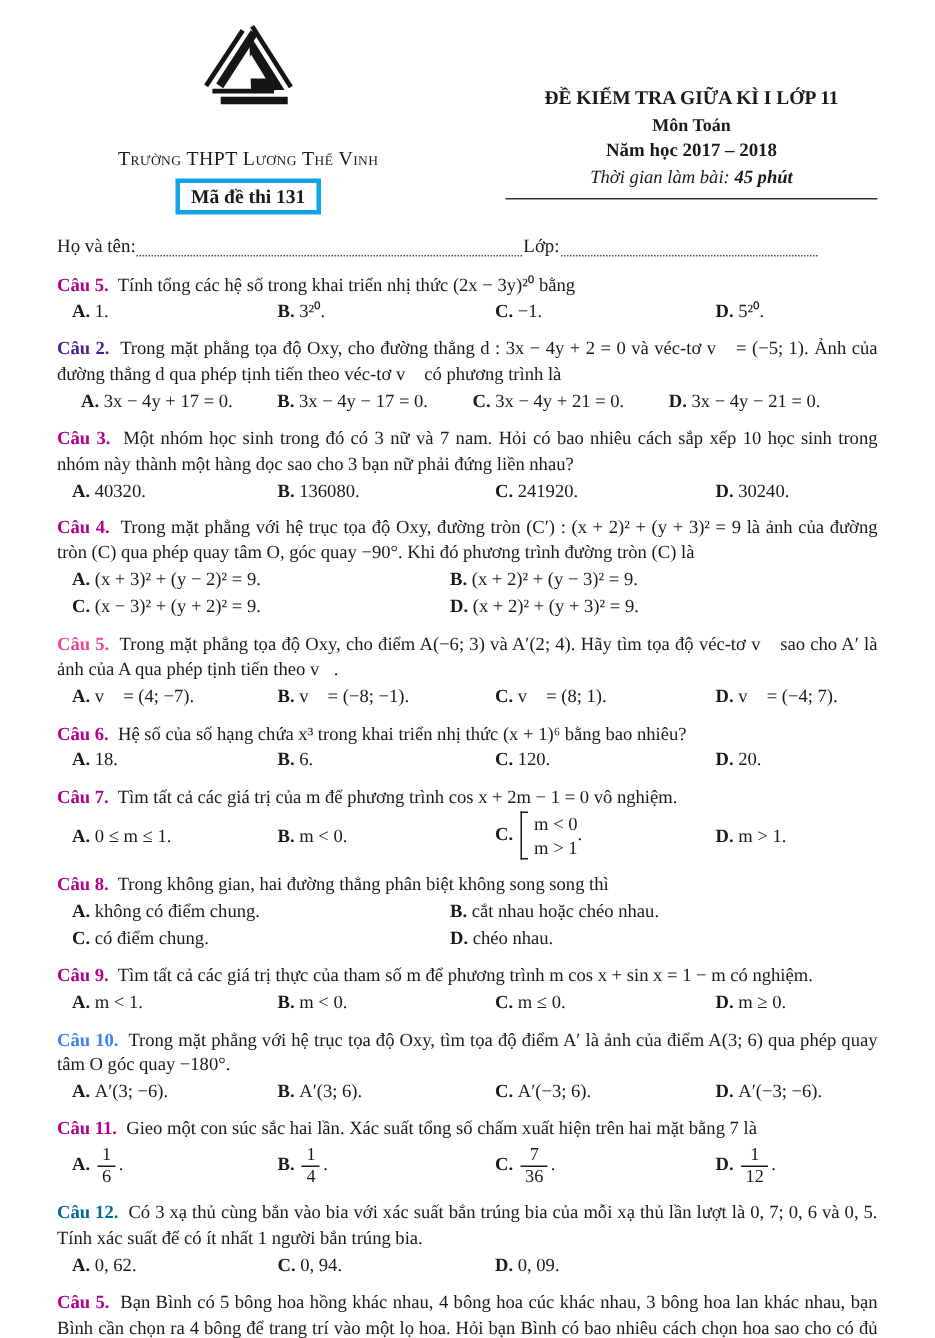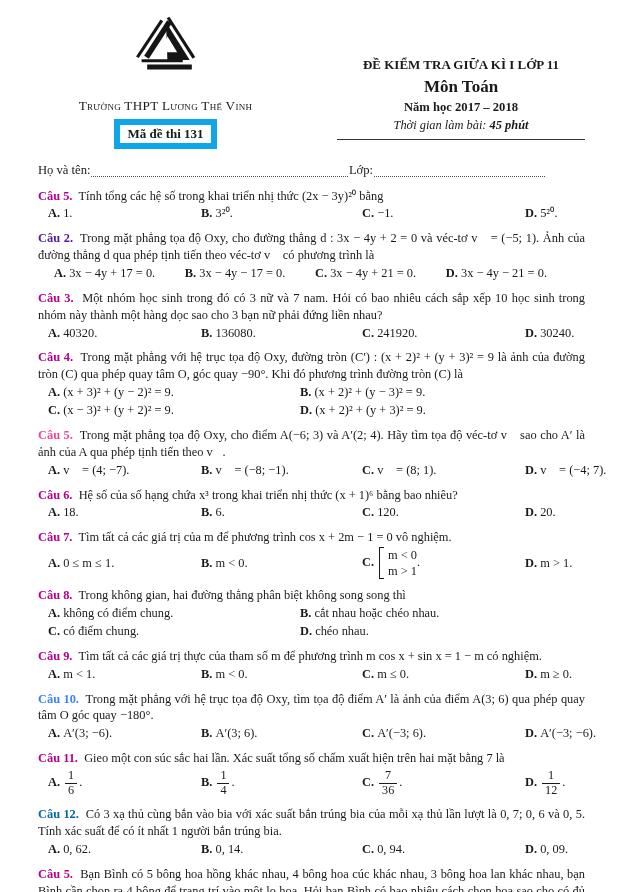--- a/index.html
+++ b/index.html
@@ -14,39 +14,39 @@
     padding:14px 38px 10px 38px;
     display:flex; flex-direction:column;
     overflow:hidden;
   }
   
   .header { display:flex; justify-content:space-between; align-items:flex-start; }
   .h-left { width:255px; text-align:center; }
   .logo-wrap { display:inline-block; }
   .school { font-variant:small-caps; font-size:13.2px; letter-spacing:.3px; margin-top:18px; }
   .pages-note { font-style:italic; font-size:12.4px; margin-top:1px; }
-  .code-box { display:inline-block; border:6px solid #0ea5e9; padding:0 7px 1px 7px;
+  .code-box { display:inline-block; border:3px solid #0ea5e9; padding:0 7px 1px 7px;
               font-weight:bold; font-size:13px; margin-top:4px; }
   .h-right { width:248px; text-align:center; margin-top:42px;
              border-bottom:1.2px solid #333; padding-bottom:5px; }
   .title   { font-weight:bold; font-size:13px; }
-  .subject { font-weight:bold; font-size:17px; margin-top:1px; }
+  .subject { font-weight:bold; font-size:12px; margin-top:1px; }
   .year    { font-weight:bold; font-size:12.6px; margin-top:1px; }
   .duration{ font-style:italic; font-size:12.4px; margin-top:1px; }
   .duration .dur-b { font-weight:bold; }
   
   .student-line { display:flex; align-items:flex-end; margin-top:13px; font-size:12.6px; }
   .dotfill { border-bottom:1.4px dotted #4c4c4c; margin:0 1px 3px 1px; }
   .dot-1 { flex:1.5; } .dot-2 { flex:1; margin-right:40px; }
   
   .question { margin-top:8px; }
   .q-stmt { text-align:justify; }
   .q-label { font-weight:bold; }
   .answers { margin-top:1px; padding-left:10px; }
-  .answers.four { display:grid; grid-template-columns:137px 145px 147px auto;gap:16px; }
+  .answers.four { display:grid; grid-template-columns:137px 145px 147px auto; }
   .answers.four-flex { display:flex; justify-content:space-between;
                        padding-left:16px; padding-right:38px; }
   .answers.two  { display:grid; grid-template-columns:252px auto; row-gap:1px; }
   .answers.tall { align-items:center; }
   .answer { white-space:nowrap; }
   .a-key { font-weight:bold; }
   
   .frac { display:inline-flex; flex-direction:column; text-align:center;
           vertical-align:middle; line-height:1.12; margin:1px 2px 1px 5px; font-size:12.2px; }
   .frac .num { border-bottom:1.2px solid #1a1a1a; padding:0 3px; }
@@ -211,21 +211,20 @@
           <div class="answer"><span class="a-key">D.</span><span class="frac">
               <span class="num">1</span>
               <span class="den">12</span>
             </span><span class="a-suffix">.</span></div>
         </div>
       </div>
       <div class="question">
         <div class="q-stmt"><span class="q-label" style="color: #0369a1;">Câu 12.</span>&nbsp; <span class="q-text">Có 3 xạ thủ cùng bắn vào bia với xác suất bắn trúng bia của mỗi xạ thủ lần lượt là 0, 7; 0, 6 và 0, 5. Tính xác suất để có ít nhất 1 người bắn trúng bia.</span></div>
         <div class="answers four">
           <div class="answer"><span class="a-key">A.</span>&nbsp;<span class="a-text">0, 62.</span></div>
-          <div class="answer"><span class="a-key">B.</span>&nbsp;<span class="a-text">0, 14.</span></div>
           <div class="answer"><span class="a-key">C.</span>&nbsp;<span class="a-text">0, 94.</span></div>
           <div class="answer"><span class="a-key">D.</span>&nbsp;<span class="a-text">0, 09.</span></div>
         </div>
       </div>
       <div class="question">
         <div class="q-stmt"><span class="q-label" style="color: rgb(181, 0, 143);">Câu 5.</span>&nbsp; <span class="q-text">Bạn Bình có 5 bông hoa hồng khác nhau, 4 bông hoa cúc khác nhau, 3 bông hoa lan khác nhau, bạn Bình cần chọn ra 4 bông để trang trí vào một lọ hoa. Hỏi bạn Bình có bao nhiêu cách chọn hoa sao cho có đủ cả 3 loại hoa?</span></div>
       </div>
     </div>
 
 </div>

